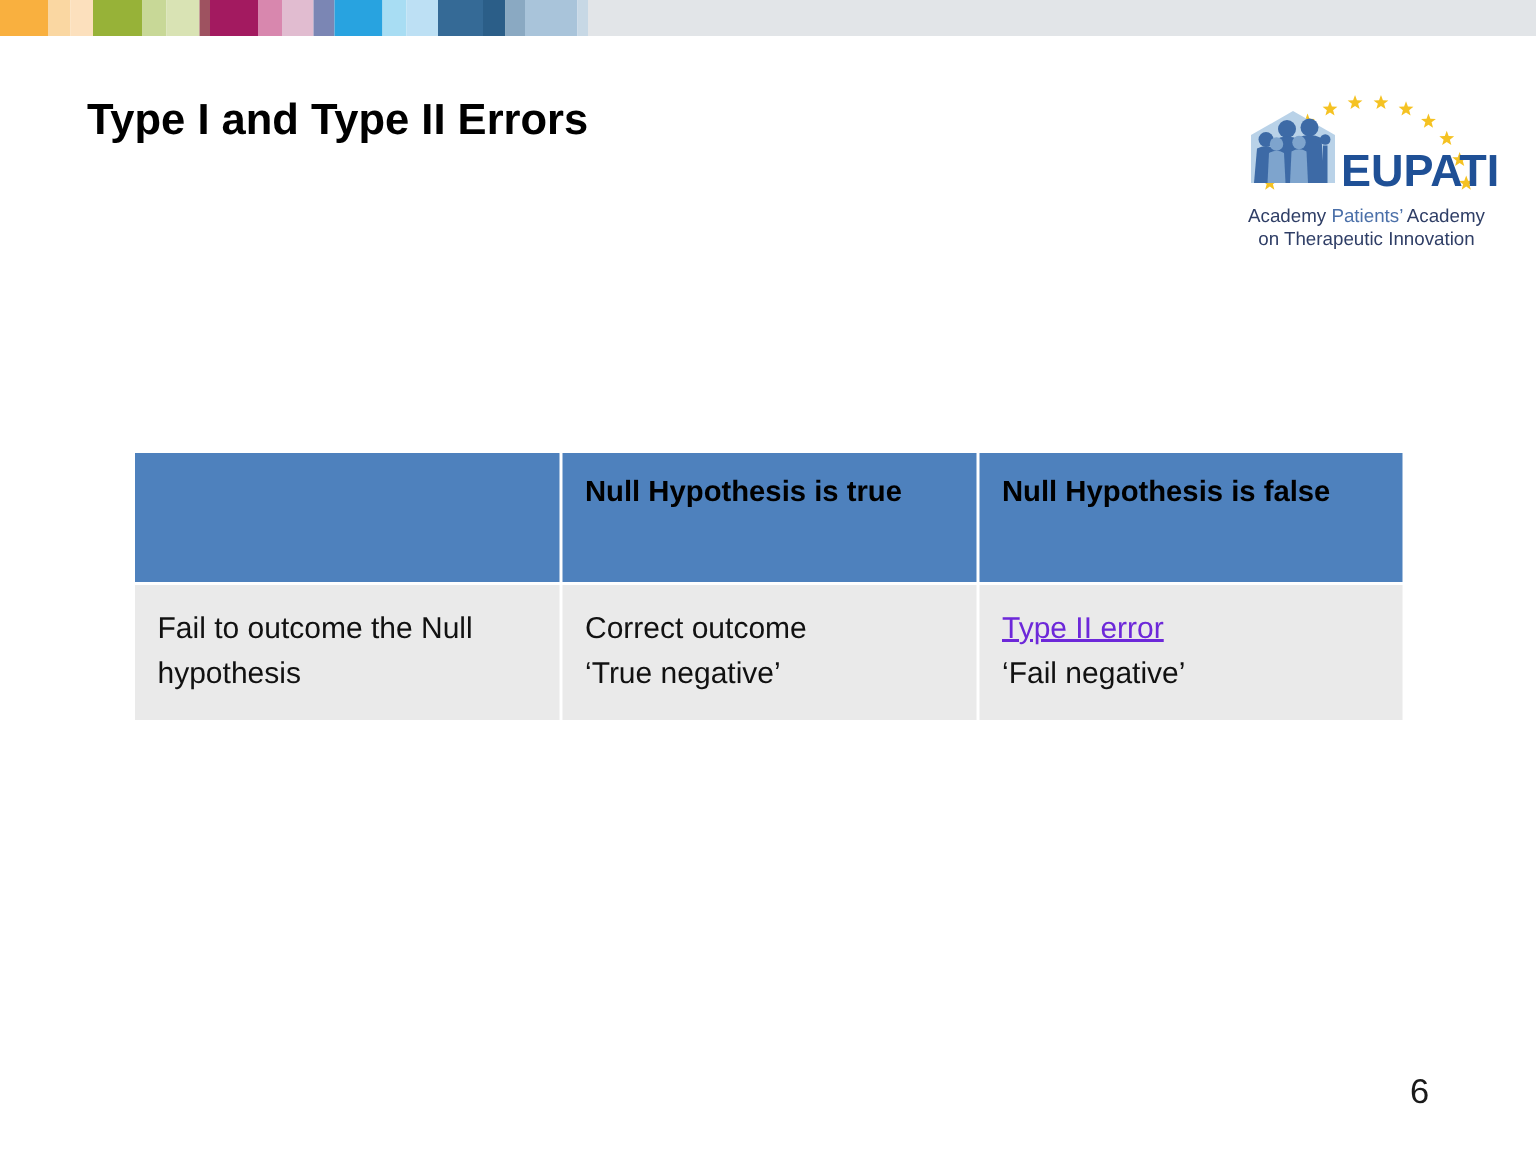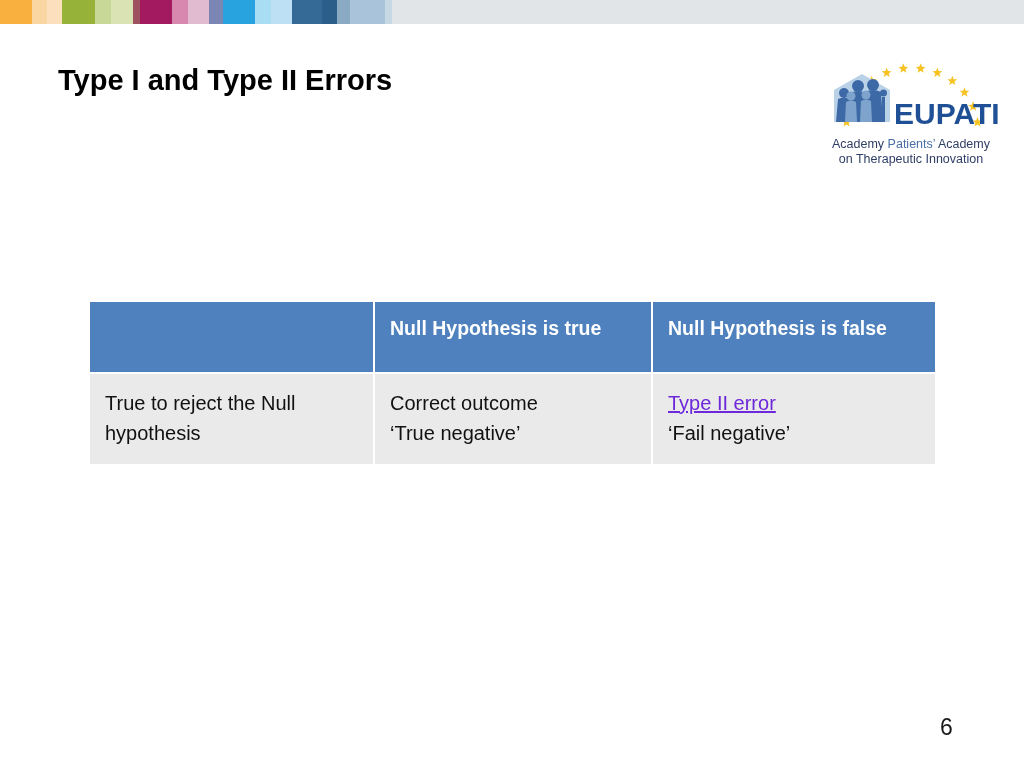--- a/index.html
+++ b/index.html
@@ -82,29 +82,29 @@
     border-collapse: separate;
     border-spacing: 2px;
     table-layout: fixed;
   }
   #matrix col.c1 { width: 283px; }
   #matrix col.c2 { width: 276px; }
   #matrix col.c3 { width: 282px; }
 
   #matrix th {
     background: #4e81bd;
-    color: #ffffff;
+    color: #000000;
     font-family: "Liberation Sans", sans-serif;
     font-weight: bold;
     font-size: 19.5px;
     line-height: 24px;
     text-align: left;
     vertical-align: top;
     padding: 14px 0 0 15px;
-    height: 70px;
+    height: 86px;
     box-sizing: border-box;
     border: 0;
   }
   #matrix th.corner {
     padding: 0;
   }
 
   #matrix td {
     background: #eaeaea;
     color: #111111;
@@ -220,21 +220,21 @@
   <thead>
     <tr>
       <th class="corner"></th>
       <th>Null Hypothesis is true</th>
       <th>Null Hypothesis is false</th>
     </tr>
   </thead>
   <tbody id="matrix-body">
       <tr>
         <td>
-          <span class="l2">True to reject the Null</span>
+          <span class="l2">Fail to outcome the Null</span>
           <span class="l2">hypothesis</span>
         </td>
         <td>
           <span class="l2">Correct outcome</span>
           <span class="l2">‘True negative’</span>
         </td>
         <td>
           <span class="l2">
             <a class="l2 cell-link" href="#">Type II error</a>
           </span>

